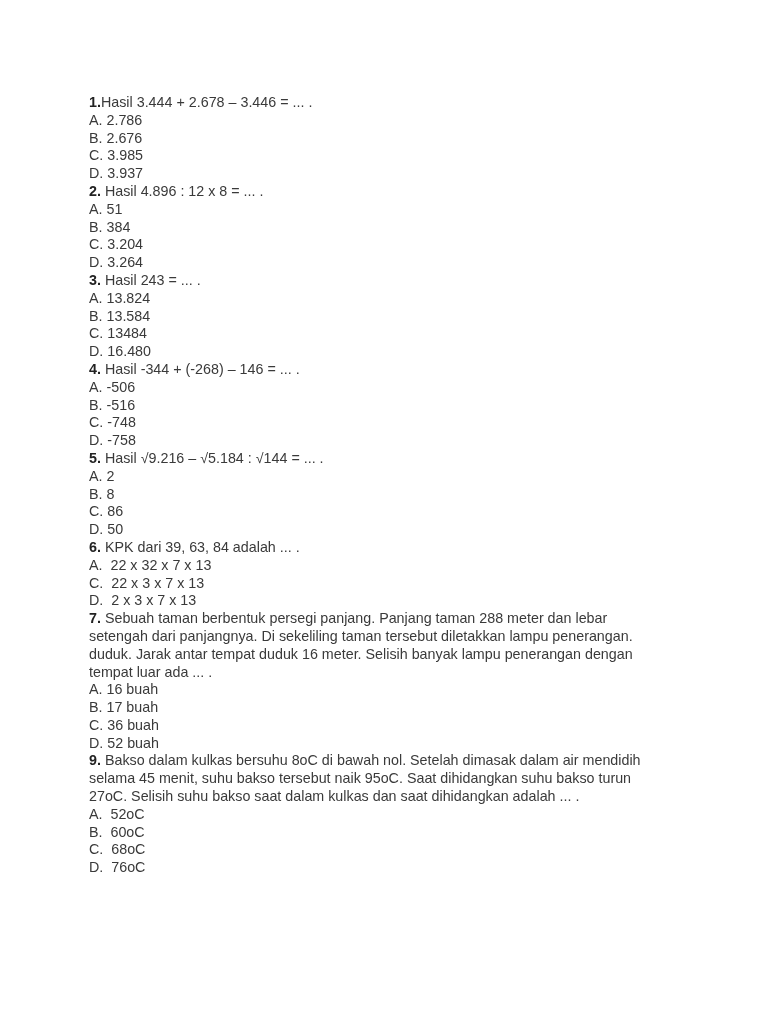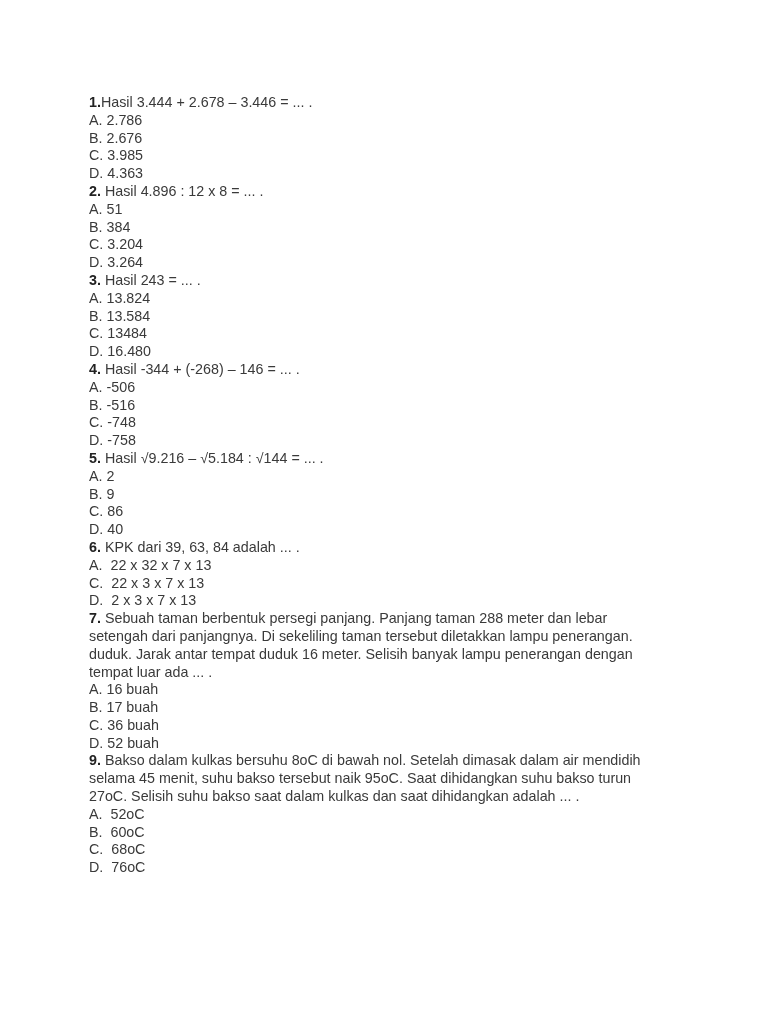--- a/index.html
+++ b/index.html
@@ -12,21 +12,21 @@
 </style>
 </head>
 <body>
 
 <div class="page">
 
   <div class="line"><span class="num">1.</span><span>Hasil 3.444 + 2.678 – 3.446 = ... .</span></div>
   <div class="line opt">A. 2.786</div>
   <div class="line opt">B. 2.676</div>
   <div class="line opt">C. 3.985</div>
-  <div class="line opt">D. 4.363</div>
+  <div class="line opt">D. 3.937</div>
 
   <div class="line"><span class="num">2.</span><span> Hasil 4.896 : 12 x 8 = ... .</span></div>
   <div class="line opt">A. 51</div>
   <div class="line opt">B. 384</div>
   <div class="line opt">C. 3.204</div>
   <div class="line opt">D. 3.264</div>
 
   <div class="line"><span class="num">3.</span><span> Hasil 243 = ... .</span></div>
   <div class="line opt">A. 13.824</div>
   <div class="line opt">B. 13.584</div>
@@ -34,23 +34,23 @@
   <div class="line opt">D. 16.480</div>
 
   <div class="line"><span class="num">4.</span><span> Hasil -344 + (-268) – 146 = ... .</span></div>
   <div class="line opt">A. -506</div>
   <div class="line opt">B. -516</div>
   <div class="line opt">C. -748</div>
   <div class="line opt">D. -758</div>
 
   <div class="line"><span class="num">5.</span><span> Hasil √9.216 – √5.184 : √144 = ... .</span></div>
   <div class="line opt">A. 2</div>
-  <div class="line opt">B. 9</div>
+  <div class="line opt">B. 8</div>
   <div class="line opt">C. 86</div>
-  <div class="line opt">D. 40</div>
+  <div class="line opt">D. 50</div>
 
   <div class="line"><span class="num">6.</span><span> KPK dari 39, 63, 84 adalah ... .</span></div>
   <div class="line opt" style="white-space:pre">A.  22 x 32 x 7 x 13</div>
   <div class="line opt" style="white-space:pre">C.  22 x 3 x 7 x 13</div>
   <div class="line opt" style="white-space:pre">D.  2 x 3 x 7 x 13</div>
 
   <div class="line"><span class="num">7.</span><span> Sebuah taman berbentuk persegi panjang. Panjang taman 288 meter dan lebar</span></div>
   <div class="line">setengah dari panjangnya. Di sekeliling taman tersebut diletakkan lampu penerangan.</div>
   <div class="line">duduk. Jarak antar tempat duduk 16 meter. Selisih banyak lampu penerangan dengan</div>
   <div class="line">tempat luar ada ... .</div>

